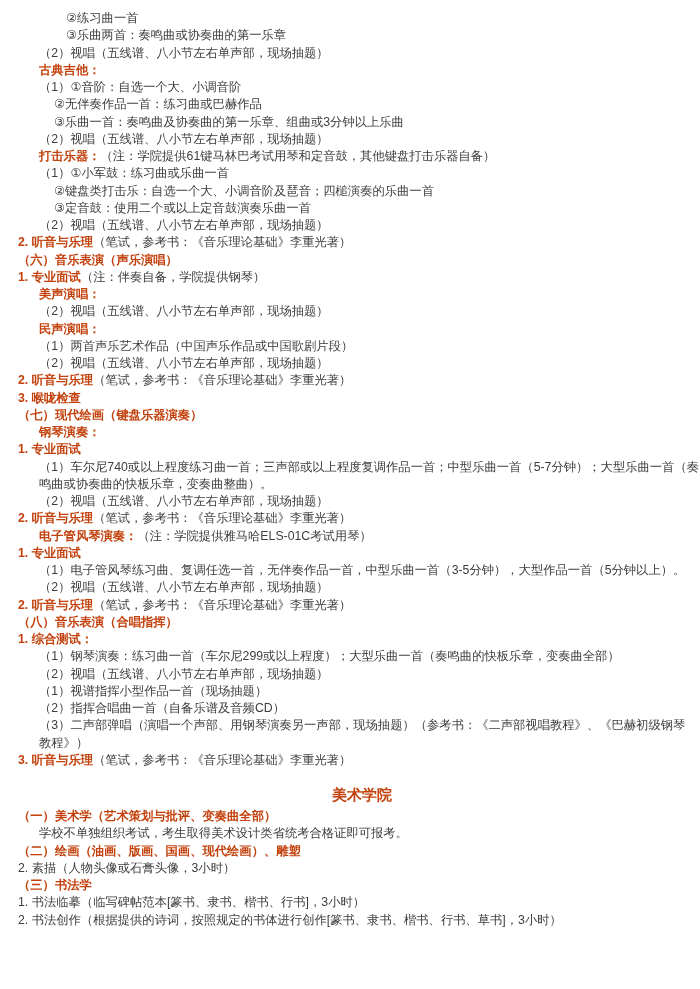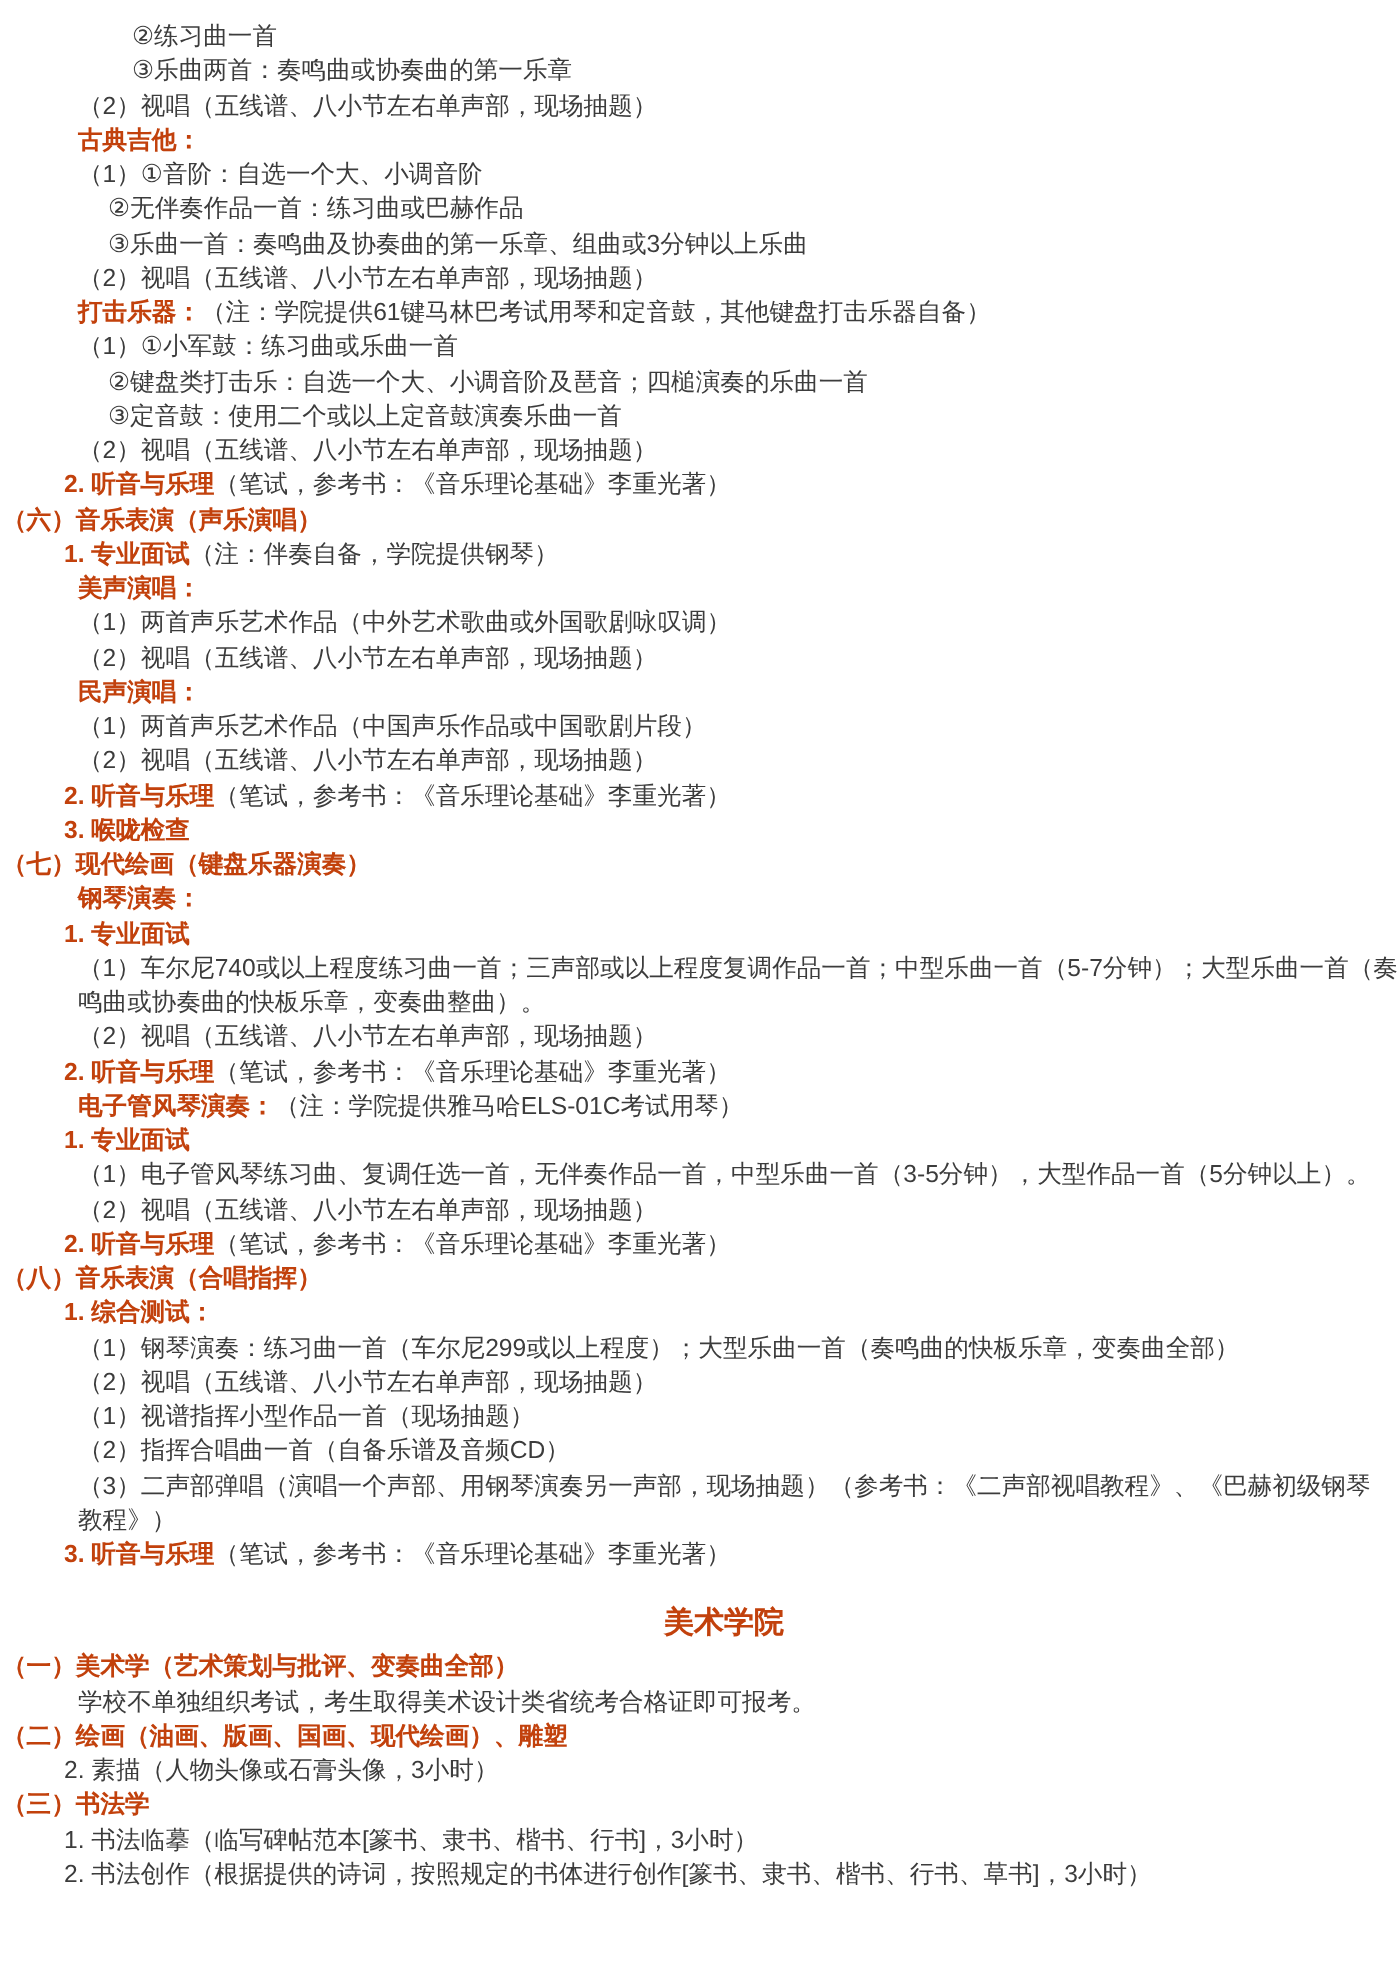--- a/index.html
+++ b/index.html
@@ -22,24 +22,24 @@
   }
   .line {
     white-space: nowrap;
     height: 17.25px;
   }
   .line b {
     font-weight: bold;
     color: #c2410c;
   }
   
-  .ind-sect  { margin-left: 1px;  }   
+  .ind-sect  { margin-left: 18px;  }   
   .ind-title { margin-left: 24px; text-align: center; }   
   .ind-sub   { margin-left: 39px; }   
-  .ind-num   { margin-left: 32px; }   
+  .ind-num   { margin-left: 18px; }   
   .ind-c2    { margin-left: 54px; }   
   .ind-c2a   { margin-left: 66px; }   
   .sect-line { font-weight: bold; color: #2d2d2d; }
   .title-line {
     font-size: 15px;
     line-height: 20px;
     height: 20px;
     margin-top: 16px;
     margin-bottom: 3px;
     font-weight: bold;
@@ -60,21 +60,20 @@
     <div class="line ind-sub"><span>（2）视唱（五线谱、八小节左右单声部，现场抽题）</span></div>
     <div class="line ind-sub"><b>打击乐器：</b><span>（注：学院提供61键马林巴考试用琴和定音鼓，其他键盘打击乐器自备）</span></div>
     <div class="line ind-sub"><span>（1）①小军鼓：练习曲或乐曲一首</span></div>
     <div class="line ind-c2"><span>②键盘类打击乐：自选一个大、小调音阶及琶音；四槌演奏的乐曲一首</span></div>
     <div class="line ind-c2"><span>③定音鼓：使用二个或以上定音鼓演奏乐曲一首</span></div>
     <div class="line ind-sub"><span>（2）视唱（五线谱、八小节左右单声部，现场抽题）</span></div>
     <div class="line ind-num"><b>2. 听音与乐理</b><span>（笔试，参考书：《音乐理论基础》李重光著）</span></div>
     <div class="line ind-sect sect-line"><b>（六）音乐表演（声乐演唱）</b></div>
     <div class="line ind-num"><b>1. 专业面试</b><span>（注：伴奏自备，学院提供钢琴）</span></div>
     <div class="line ind-sub"><b>美声演唱：</b></div>
-    <div class="line ind-sub"><span>（1）两首声乐艺术作品（中外艺术歌曲或外国歌剧咏叹调）</span></div>
     <div class="line ind-sub"><span>（2）视唱（五线谱、八小节左右单声部，现场抽题）</span></div>
     <div class="line ind-sub"><b>民声演唱：</b></div>
     <div class="line ind-sub"><span>（1）两首声乐艺术作品（中国声乐作品或中国歌剧片段）</span></div>
     <div class="line ind-sub"><span>（2）视唱（五线谱、八小节左右单声部，现场抽题）</span></div>
     <div class="line ind-num"><b>2. 听音与乐理</b><span>（笔试，参考书：《音乐理论基础》李重光著）</span></div>
     <div class="line ind-num"><b>3. 喉咙检查</b></div>
     <div class="line ind-sect sect-line"><b>（七）现代绘画（键盘乐器演奏）</b></div>
     <div class="line ind-sub"><b>钢琴演奏：</b></div>
     <div class="line ind-num"><b>1. 专业面试</b></div>
     <div class="line ind-sub"><span>（1）车尔尼740或以上程度练习曲一首；三声部或以上程度复调作品一首；中型乐曲一首（5-7分钟）；大型乐曲一首（奏</span></div>

